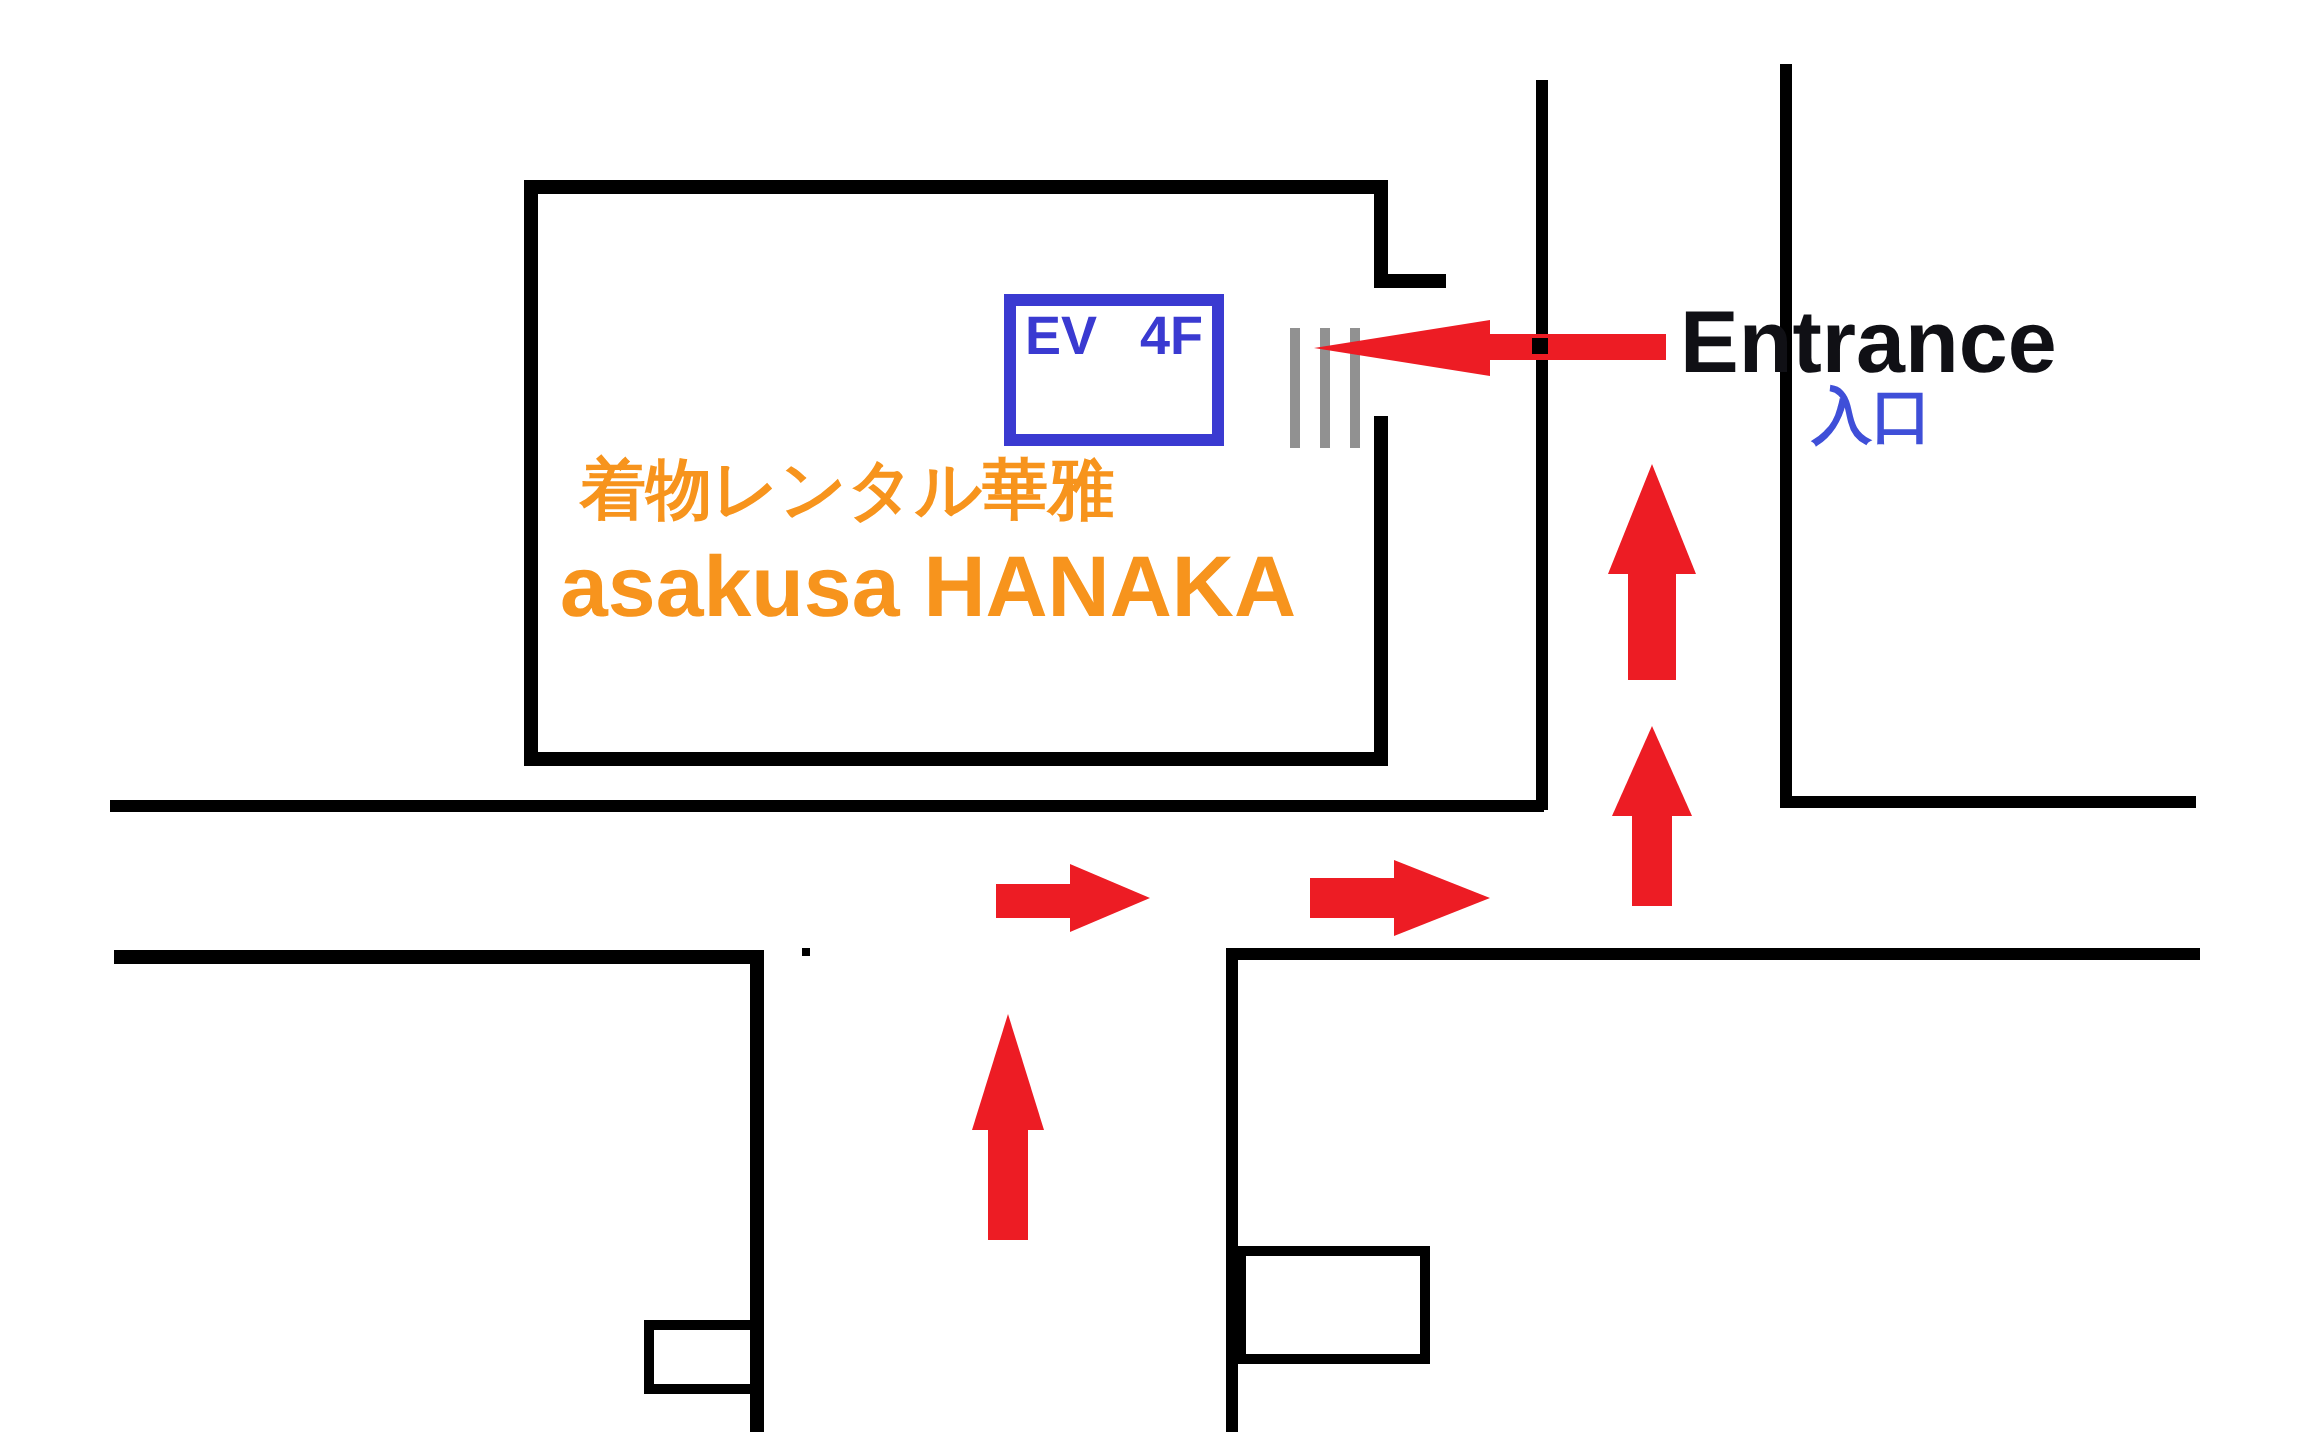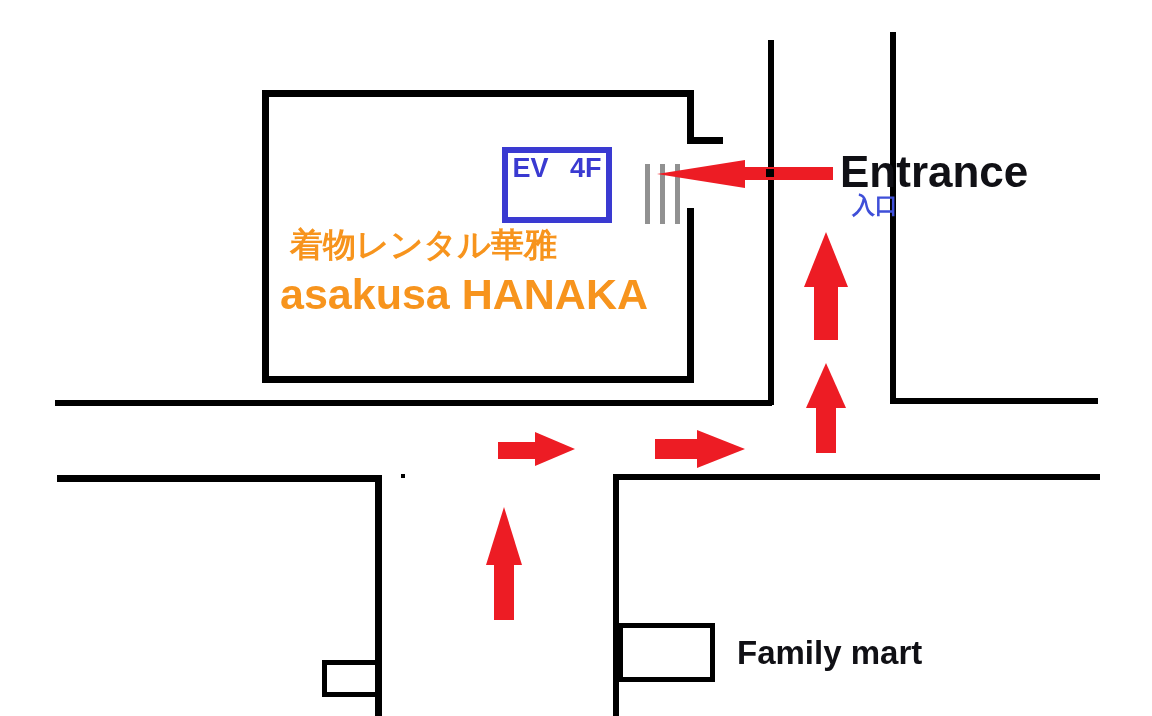--- a/index.html
+++ b/index.html
@@ -60,21 +60,21 @@
   </div>
 
   <div class="abs steps-bar" style="left:645px; top:164px;"></div>
   <div class="abs steps-bar" style="left:660px; top:164px;"></div>
   <div class="abs steps-bar" style="left:675px; top:164px;"></div>
 
   <div class="label lbl-orange" style="left:290px; top:228px; font-size:33px;">着物レンタル華雅</div>
   <div class="label lbl-black" style="left:840px; top:150px; font-size:44px;">Entrance</div>
 
   <div class="label lbl-orange" style="left:280px; top:273px; font-size:43px;">asakusa HANAKA</div>
-  <div class="label lbl-blue" style="left:852px; top:194px; font-size:23px;">入口</div>
+  <div class="label lbl-blue" style="left:906px; top:194px; font-size:30px;">入口</div>
 
   <div class="arrow" style="left:657px; top:160px; width:176px; height:28px;">
     <div class="head head-left" style="left:0; top:0;"></div>
     <div class="shaft" style="left:88px; top:7px; width:88px; height:13px;"></div>
   </div>
   <div class="abs dot" style="left:766px; top:169px; width:8px; height:8px; z-index:3;"></div>
 
   <div class="arrow" style="left:804px; top:232px; width:44px; height:108px;">
     <div class="head" style="left:0; top:0; border-left:22px solid transparent; border-right:22px solid transparent; border-bottom:55px solid var(--red);"></div>
     <div class="shaft" style="left:10px; top:55px; width:24px; height:53px;"></div>
@@ -96,15 +96,14 @@
   </div>
 
   <div class="arrow" style="left:486px; top:507px; width:36px; height:113px;">
     <div class="head" style="left:0; top:0; border-left:18px solid transparent; border-right:18px solid transparent; border-bottom:58px solid var(--red);"></div>
     <div class="shaft" style="left:8px; top:58px; width:20px; height:55px;"></div>
   </div>
 
   <div class="outline-box" style="left:322px; top:660px; width:58px; height:37px;"></div>
 
   <div class="outline-box" style="left:618px; top:623px; width:97px; height:59px;"></div>
-  <div class="label lbl-black" style="left:737px; top:636px; font-size:33px;">Family mart</div>
 
 </div>
 
 </body></html>

